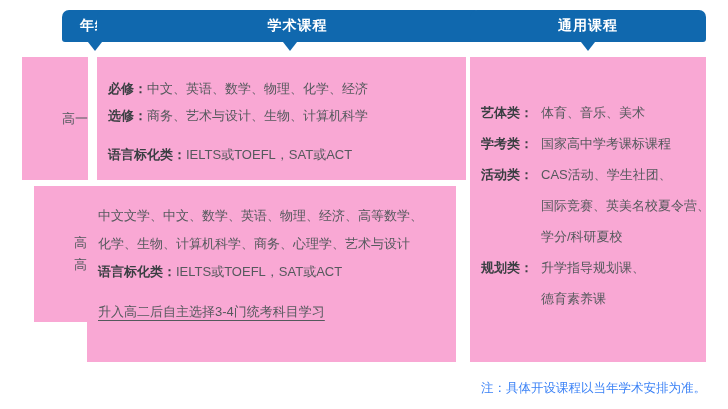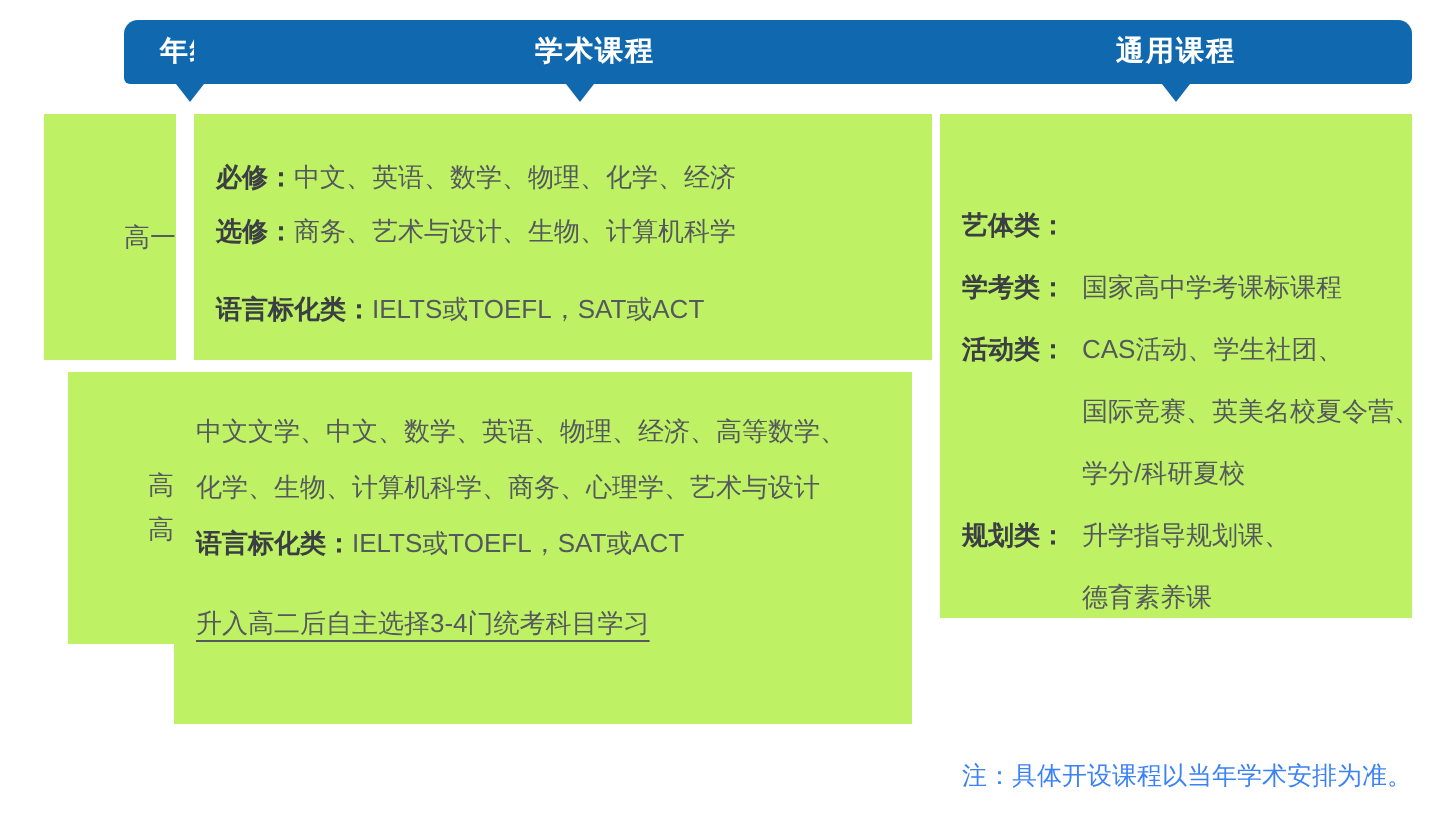--- a/index.html
+++ b/index.html
@@ -44,28 +44,28 @@
     border-right: 7px solid transparent;
     border-top: 9px solid #1068ae;
   }
   #hdr-grade   { left: 22px;  width: 66px; margin-left: 40px; }
   #hdr-academic{ left: 97px;  width: 369px; padding-left: 16px; }
   #hdr-general { left: 470px; width: 236px; }
 
   
   .cell {
     position: absolute;
-    background: #bef264;
+    background: #f9a8d4;
     box-sizing: border-box;
   }
   #cell-grade-1 { left: 22px; top: 57px;  width: 66px; height: 123px; }
   #cell-grade-2 { left: 22px; top: 186px; width: 66px; height: 136px; margin-left: 12px; }
   #cell-acad-1  { left: 97px; top: 57px;  width: 369px; height: 123px; }
   #cell-acad-2  { left: 87px; top: 186px; width: 369px; height: 176px; }
-  #cell-general { left: 470px; top: 57px; width: 236px; height: 252px; }
+  #cell-general { left: 470px; top: 57px; width: 236px; height: 305px; }
 
   .grade-inner {
     width: 100%; height: 100%;
     display: flex;
     flex-direction: column;
     align-items: flex-end;
     justify-content: center;
     font-size: 13px;
     color: #555a5f;
     line-height: 22px;
@@ -185,20 +185,23 @@
     <div class="line gap underline">升入高二后自主选择3-4门统考科目学习</div>
 
   </div>
 </div>
 
 <div class="cell" id="cell-general">
   <div class="gen-inner">
 
     <div class="grow">
       <span class="gkey">艺体类：</span>
+      <span class="gval">
+        <div>体育、音乐、美术</div>
+      </span>
     </div>
 
     <div class="grow">
       <span class="gkey">学考类：</span>
       <span class="gval">
         <div>国家高中学考课标课程</div>
       </span>
     </div>
 
     <div class="grow">

